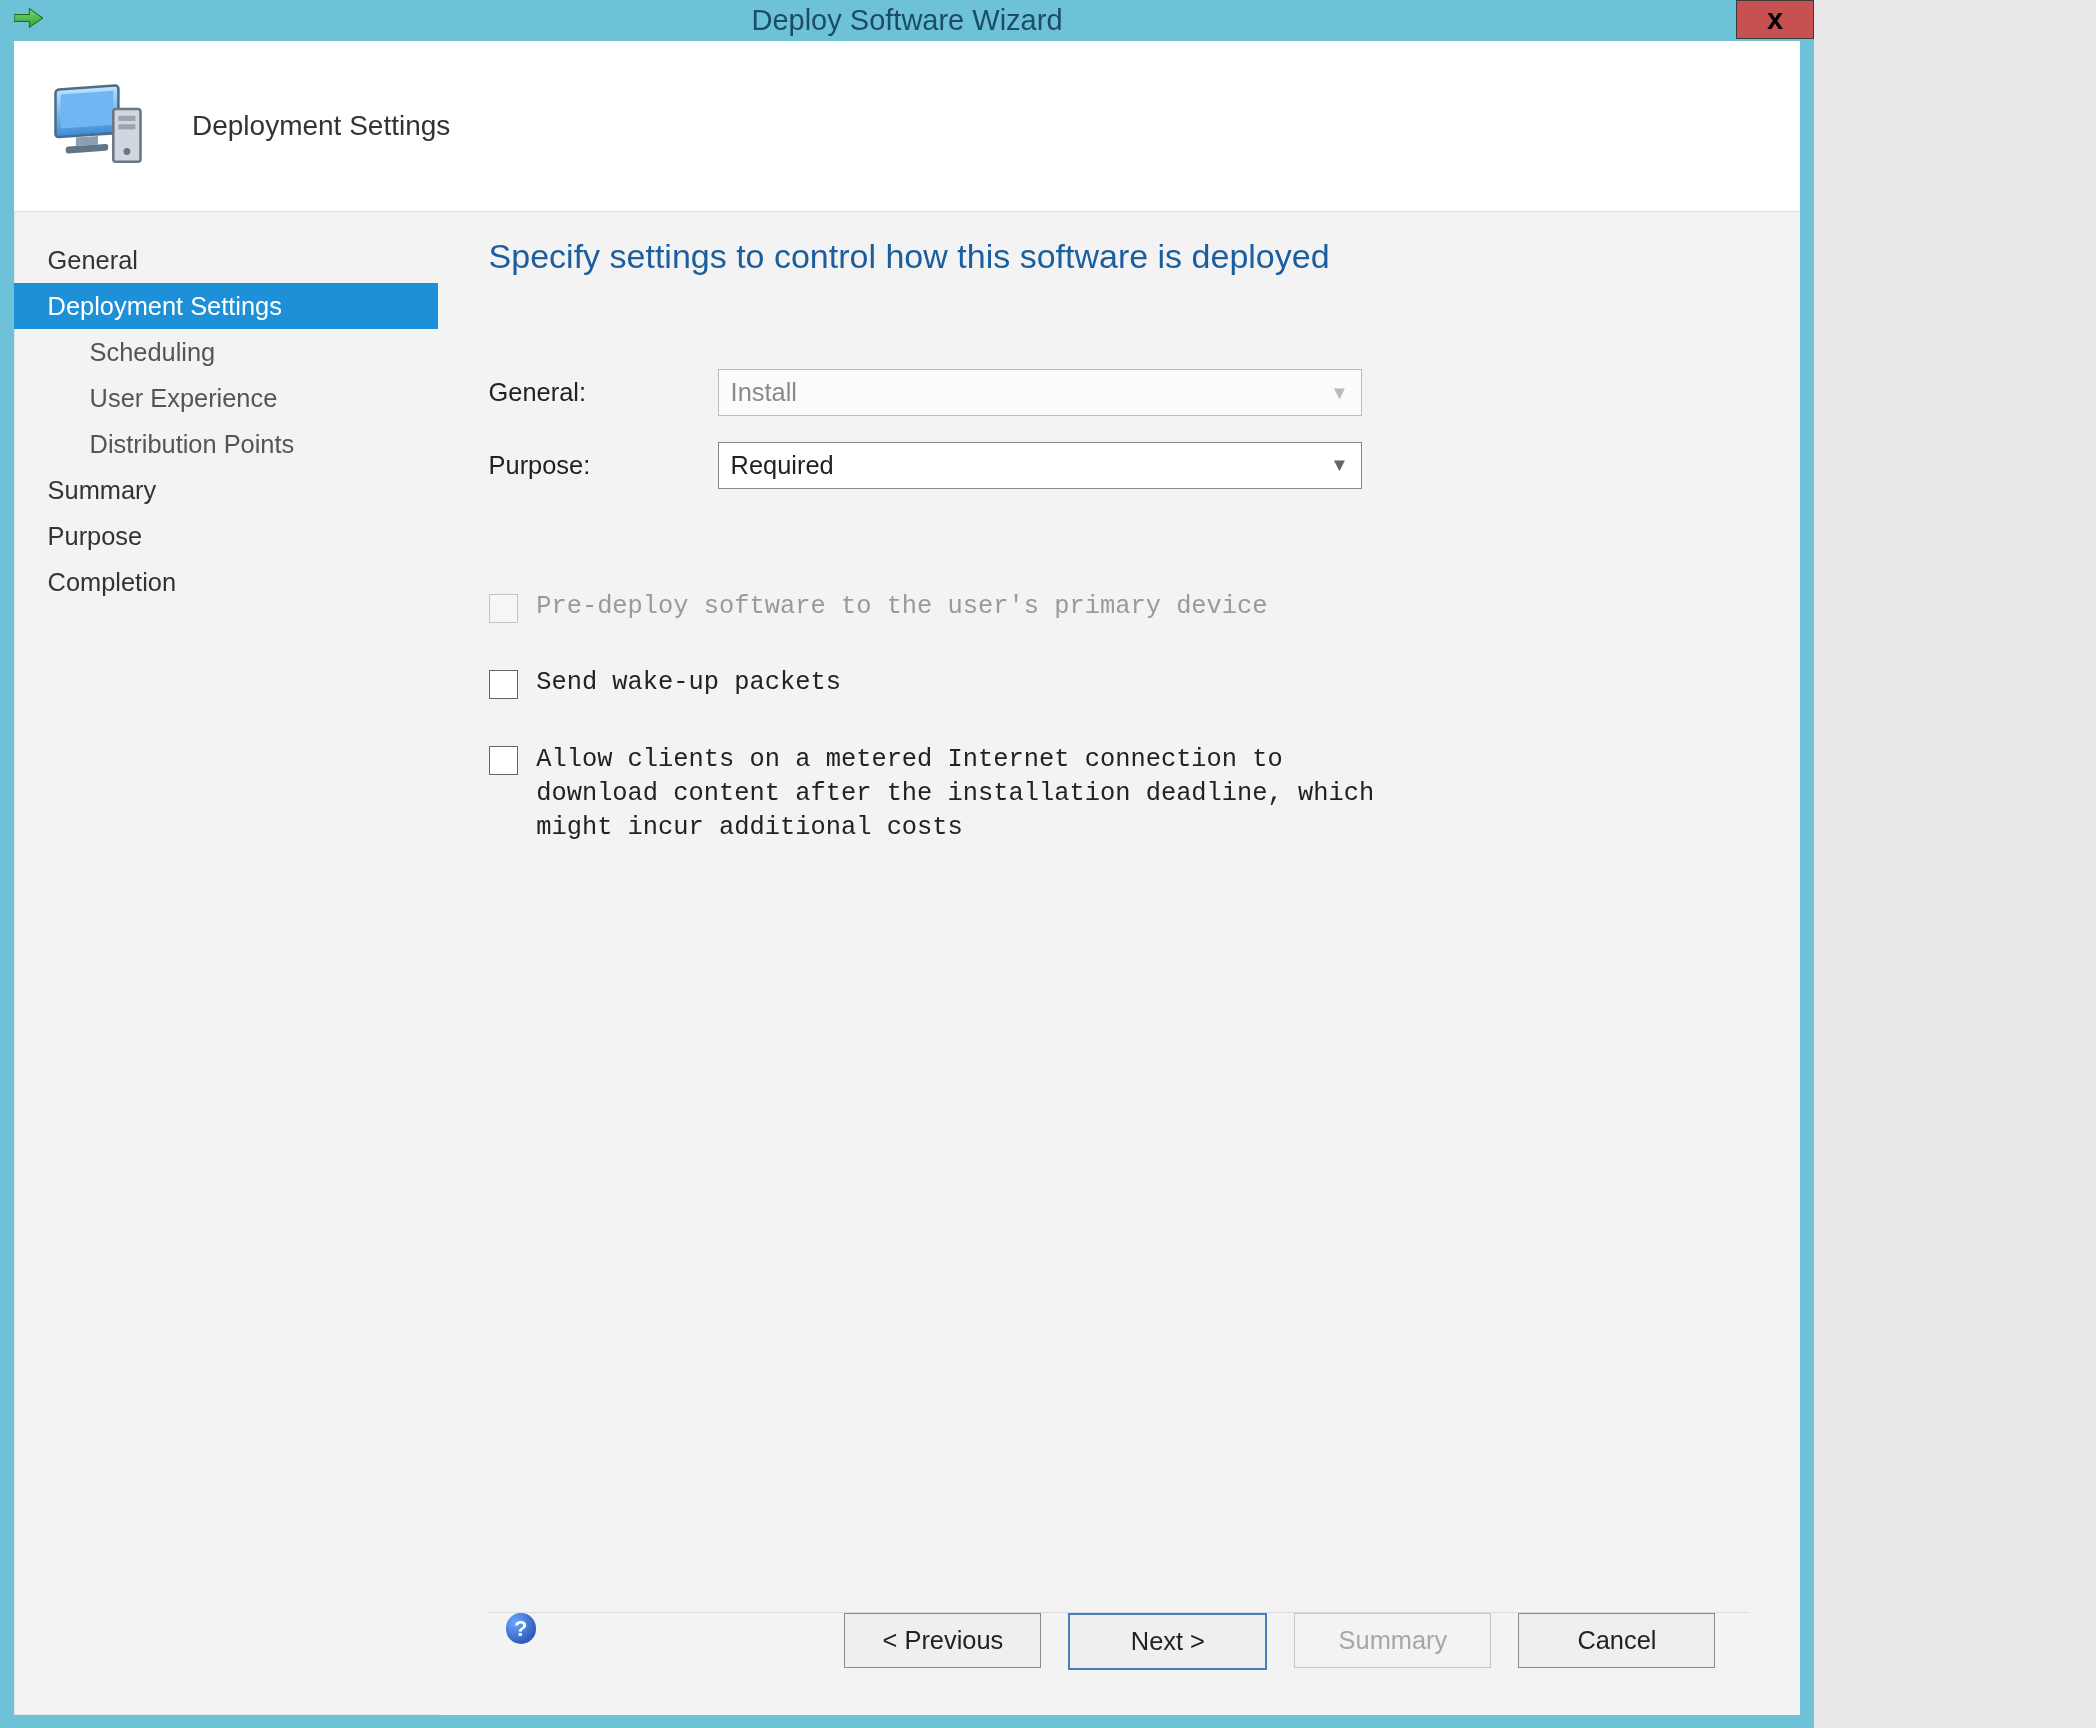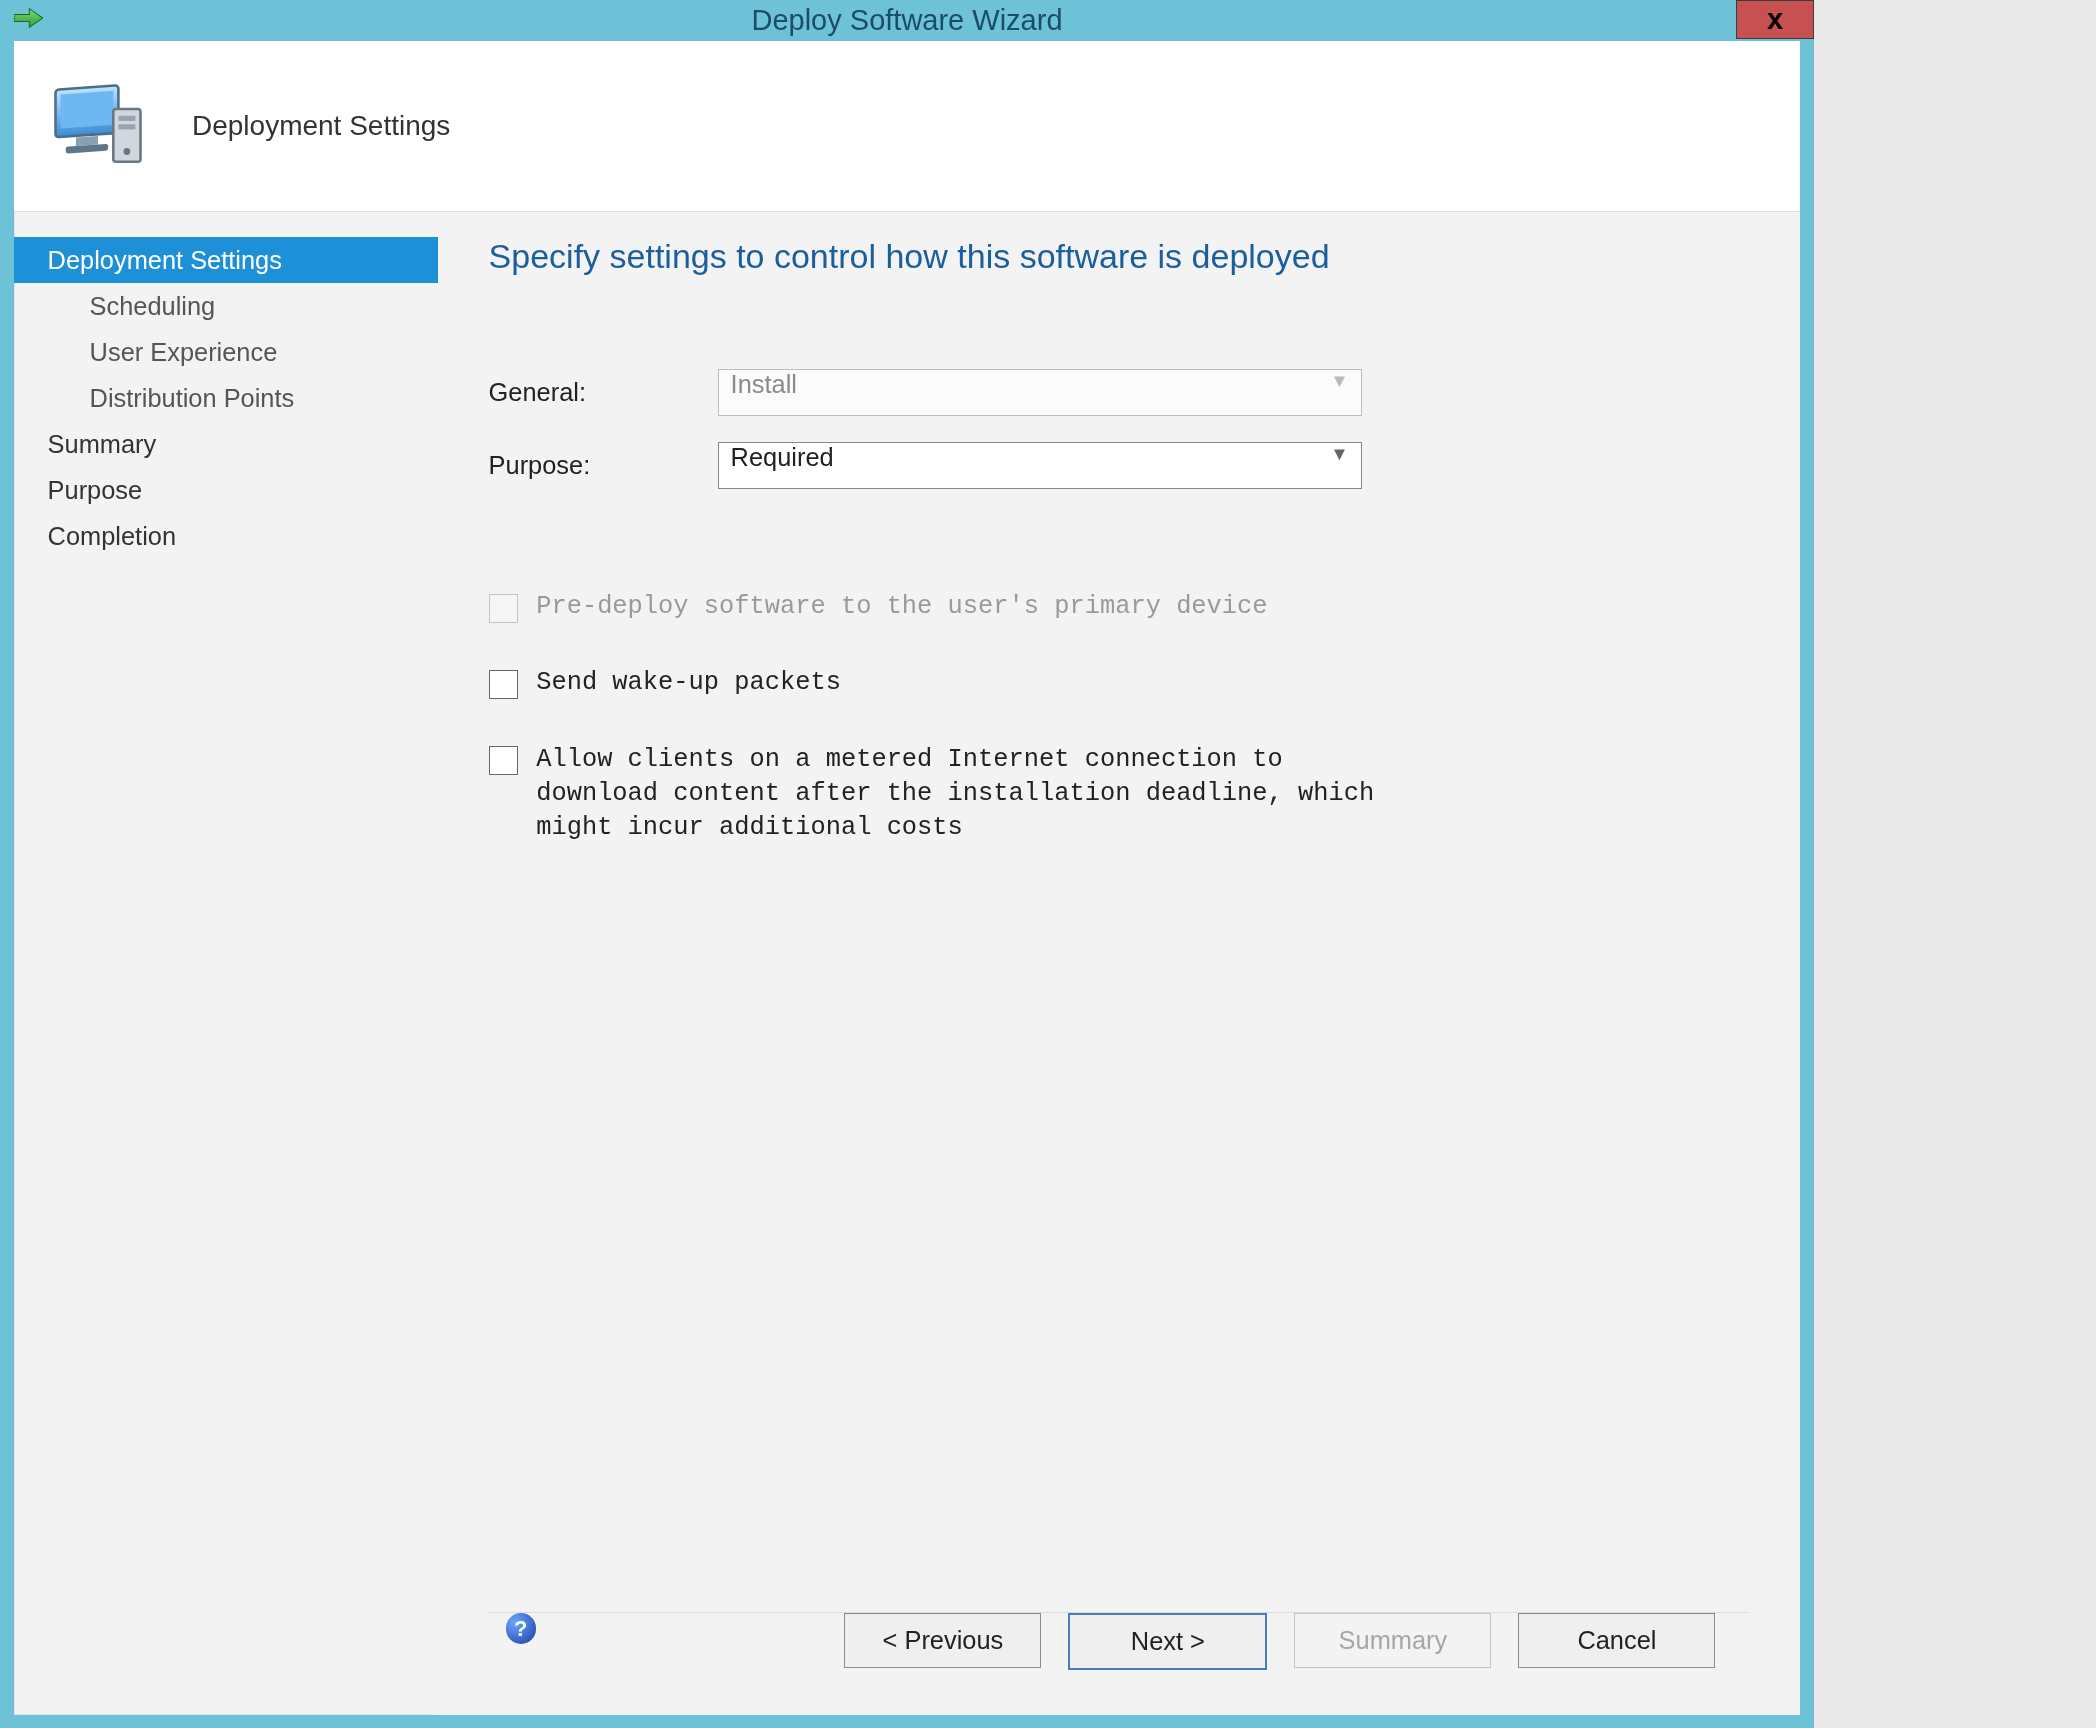--- a/index.html
+++ b/index.html
@@ -108,21 +108,21 @@
     margin-bottom: 25.4px;
   }
   .form-row .lbl {
     width: 229px;
     font-size: 25.4px; color: #222;
   }
   .select {
     width: 644px; height: 47px;
     background: #fff;
     border: 1.7px solid #888;
-    display: flex; align-items: flex-start; justify-content: space-between;
+    display: flex; align-items: center; justify-content: space-between;
     padding: 0 12px;
     font-size: 25.4px;
     box-sizing: border-box;
   }
   .select.disabled {
     border-color: #bcbcbc;
     color: #8a8a8a;
     background: #fbfbfb;
   }
   .select .chev { font-size: 18.6px; color: #666; }
@@ -220,20 +220,21 @@
             <circle cx="94" cy="90" r="4" fill="#6b7782"></circle>
           </g>
         </svg>
       </div>
       <div class="page-title">Deployment Settings</div>
     </div>
 
     <div class="body">
 
       <div class="sidebar">
+        <div class="sidebar-item"><span>General</span></div>
         <div class="sidebar-item selected"><span>Deployment Settings</span></div>
         <div class="sidebar-item indent"><span>Scheduling</span></div>
         <div class="sidebar-item indent"><span>User Experience</span></div>
         <div class="sidebar-item indent"><span>Distribution Points</span></div>
         <div class="sidebar-item"><span>Summary</span></div>
         <div class="sidebar-item"><span>Purpose</span></div>
         <div class="sidebar-item"><span>Completion</span></div>
       </div>
 
       <div class="main">

